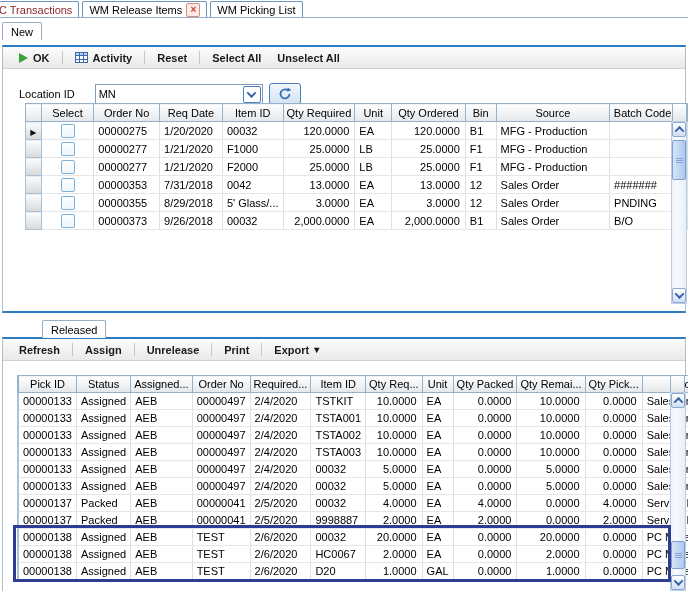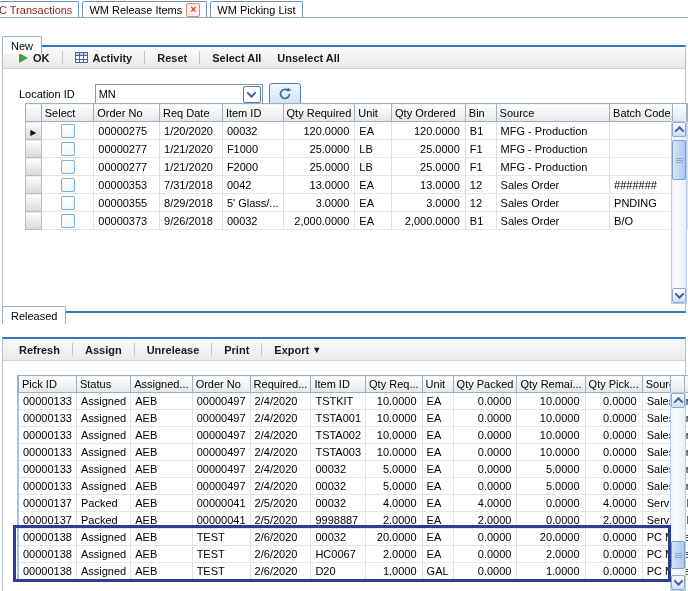--- a/index.html
+++ b/index.html
@@ -12,22 +12,22 @@
     border-bottom:1px solid #8fb0cf;display:flex;align-items:flex-end;background:#fff;}
   .doc-tab{height:15px;display:flex;align-items:center;gap:4px;padding:0 6px;
     border:1px solid #6d94c0;border-bottom:none;border-radius:2px 2px 0 0;background:#fff;
     margin-right:3px;white-space:nowrap;}
   .doc-tab.first{margin-left:-8px;color:#8b1f1f;}
   .closebox{display:inline-block;width:12px;height:12px;border:1px solid #d98c7a;border-radius:2px;
     background:#fcebe6;color:#cc3b2f;font-weight:bold;font-size:10px;line-height:11px;text-align:center;}
   
   .page-tab{position:absolute;left:2px;height:17px;padding:0 8px;display:flex;align-items:center;
     border:1px solid #9ab0c6;border-bottom:none;border-radius:2px 2px 0 0;background:#fff;z-index:3;}
-  #tab-new{top:36px;}
-  #tab-released{top:306px;}
+  #tab-new{top:22px;}
+  #tab-released{top:320px;margin-left:40px;}
   
   .panel{position:absolute;left:2px;width:682px;background:#fff;
     border:1px solid #b0bec9;border-top:2px solid #2b7cc0;}
   #panel-new{top:45px;height:264px;border-bottom:2px solid #2b7cc0;}
   #panel-released{top:337px;height:254px;border-bottom:none;}
   .toolstrip{height:21px;background:linear-gradient(#fcfcfc,#e9e9e9);
     border-bottom:1px solid #d2d2d2;display:flex;align-items:center;padding-left:8px;}
   .tbtn{display:flex;align-items:center;gap:5px;padding:2px 8px;font-weight:bold;color:#1a1a1a;cursor:default;}
   .tsep{width:1px;height:13px;background:#c5c5c5;margin:0 4px;}
   .play-icon{width:0;height:0;border-left:9px solid #3aa33a;border-top:5px solid transparent;border-bottom:5px solid transparent;}
@@ -43,21 +43,21 @@
   .chev.down{transform:rotate(45deg) translate(-1px,-1px);}
   .chev.up{transform:rotate(-135deg) translate(-1px,-1px);}
   .icon-btn{width:30px;height:20px;margin-left:6px;border:1px solid #4d7fbd;border-radius:3px;
     background:linear-gradient(#f2f7fc,#d3e2f3);display:flex;align-items:center;justify-content:center;}
   
   .gridwrap{position:absolute;background:#fff;}
   #grid1{left:25px;top:103px;}
   #grid2{left:17px;top:375px;}
   .grid-table{border-collapse:collapse;table-layout:fixed;border:1px solid #89a8c5;}
   .grid-table th{background:linear-gradient(#ffffff,#e4e7ea);border:1px solid #96b1ca;
-    font-weight:normal;text-align:left;padding:0 3px;white-space:nowrap;overflow:hidden;margin-top:46px;}
+    font-weight:normal;text-align:center;padding:0 3px;white-space:nowrap;overflow:hidden;margin-top:46px;}
   .grid-table td{border-right:1px solid #d9e1ea;border-bottom:1px solid #e6e6e6;
     padding:0 4px;white-space:nowrap;overflow:hidden;background:#fff;}
   .grid-table td.sel{background:linear-gradient(#fdfdfd,#d8d8d8);border:1px solid #a8c2da;padding:0;text-align:center;}
   .grid-table th.sel{padding:0;}
   .grid-table td.ck{text-align:center;padding:0;}
   .grid-table td.num{text-align:right;padding-right:5px;}
   .g1 th,.g1 td{height:17px;font-size:11px;}
   .g2 th,.g2 td{height:16px;font-size:11px;}
   .checkbox{display:inline-block;width:12px;height:12px;border:1px solid #7ab0dc;border-radius:2px;
     background:linear-gradient(#ffffff,#eef5fb);vertical-align:middle;}

